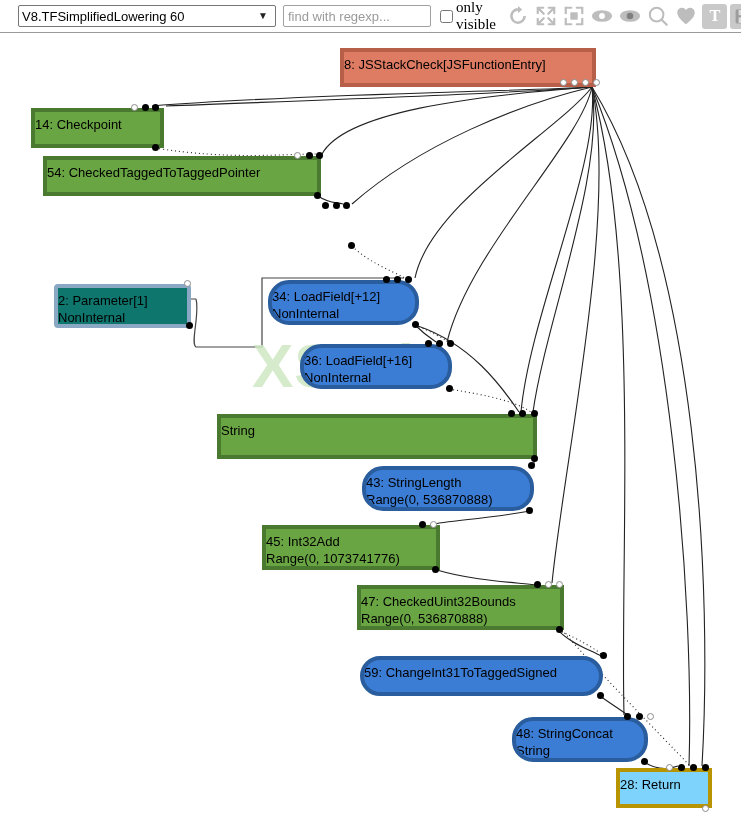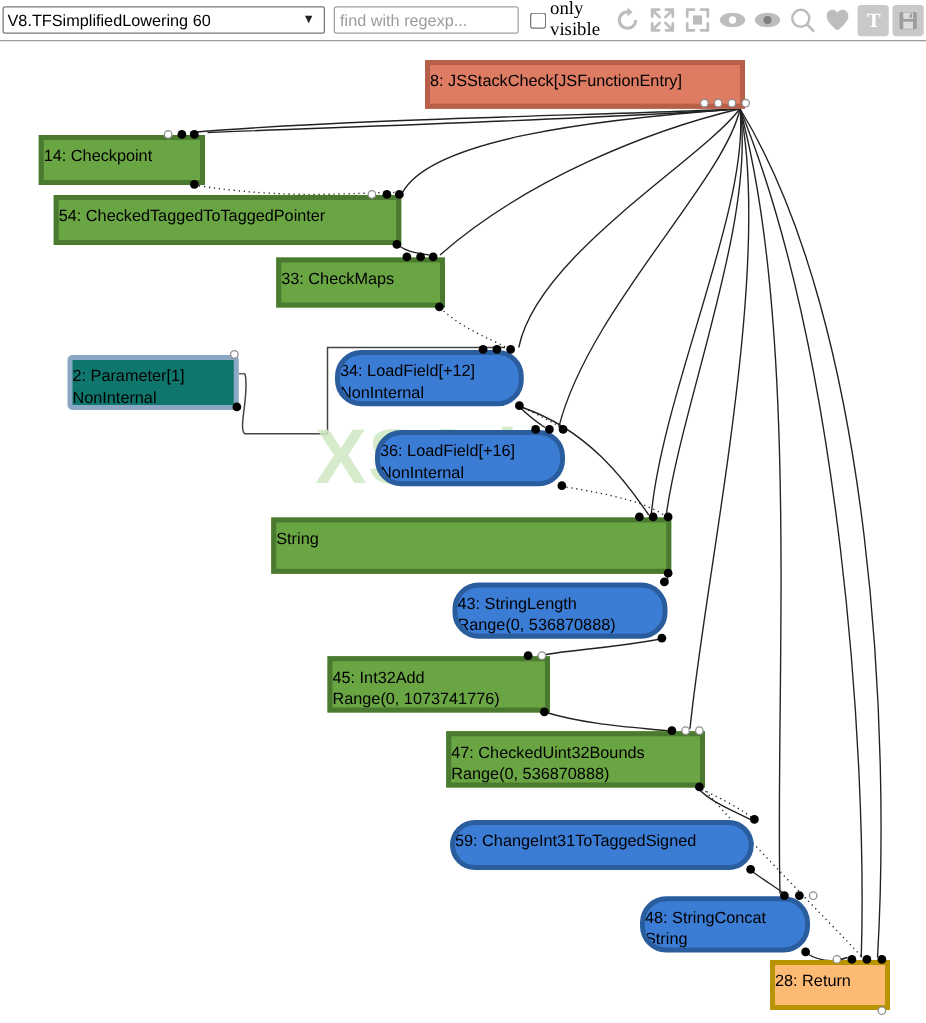--- a/index.html
+++ b/index.html
@@ -18,21 +18,21 @@
     width: 741px; height: 33px;
     background: #ffffff;
     border-bottom: 1px solid #9a9a9a;
     display: flex;
     align-items: center;
     padding: 0 2px;
     gap: 0;
   }
   #phase-select {
     width: 258px; height: 22px;
-    margin-left: 0;
+    margin-left: 16px;
     font-family: "Liberation Sans", sans-serif;
     font-size: 13px;
     color: #000;
     background: #ffffff;
     border: 1px solid #767676;
     border-radius: 2px;
     padding: 0 3px;
     appearance: none;
     -webkit-appearance: none;
     position: relative;
@@ -108,21 +108,21 @@
     line-height: 17px;
     color: #000000;
     padding: 4px 5px 4px 0;
     white-space: pre;
     overflow: hidden;
     cursor: pointer;
   }
   .node.green  { background: #6aa544; border-color: #4a7a2f; }
   .node.blue   { background: #3b7cd4; border-color: #2a5d9e; border-radius: 21px; }
   .node.salmon { background: #dd7b63; border-color: #b85f4a; }
-  .node.yellow { background: #fdba74; border-color: #b89400; }
+  .node.yellow { background: #7dd3fc; border-color: #b89400; }
   .node.param  {
     background: #0f766e; border-color: #8aa8c4;
     border-radius: 4px;
   }
   .node .line2 { display: block; }
 
   
   .port {
     position: absolute;
     width: 7px; height: 7px;
@@ -363,21 +363,20 @@
   <div class="port" style="left:690px; top:730px;"></div>
   <div class="port" style="left:702px; top:730px;"></div>
   <div class="port hollow" style="left:702px; top:771px;"></div>
 
   <div class="node salmon" style="left:340px; top:14px;  width:256px; height:39px;"><span>8: JSStackCheck[JSFunctionEntry]</span></div>
 
   <div class="node green" style="left:31px;  top:74px;  width:133px; height:40px;"><span>14: Checkpoint</span></div>
 
   <div class="node green" style="left:43px;  top:122px; width:278px; height:40px;"><span>54: CheckedTaggedToTaggedPointer</span></div>
 
-  <div class="node green" style="left:221px; top:172px; width:135px; height:40px;"><span>33: CheckMaps</span></div>
 
   <div class="node param" style="left:54px;  top:250px; width:137px; height:44px; z-index:3;"><span>2: Parameter[1]</span><span class="line2">NonInternal</span></div>
 
   <div class="node blue" style="left:268px; top:246px; width:151px; height:45px; z-index:3;"><span>34: LoadField[+12]</span><span class="line2">NonInternal</span></div>
 
   <div class="node blue" style="left:300px; top:310px; width:152px; height:45px; z-index:3;"><span>36: LoadField[+16]</span><span class="line2">NonInternal</span></div>
 
   <div class="node green" style="left:217px; top:380px; width:320px; height:45px; z-index:3;"><span class="line2">String</span></div>
 
   <div class="node blue" style="left:362px; top:432px; width:172px; height:45px;"><span>43: StringLength</span><span class="line2">Range(0, 536870888)</span></div>

